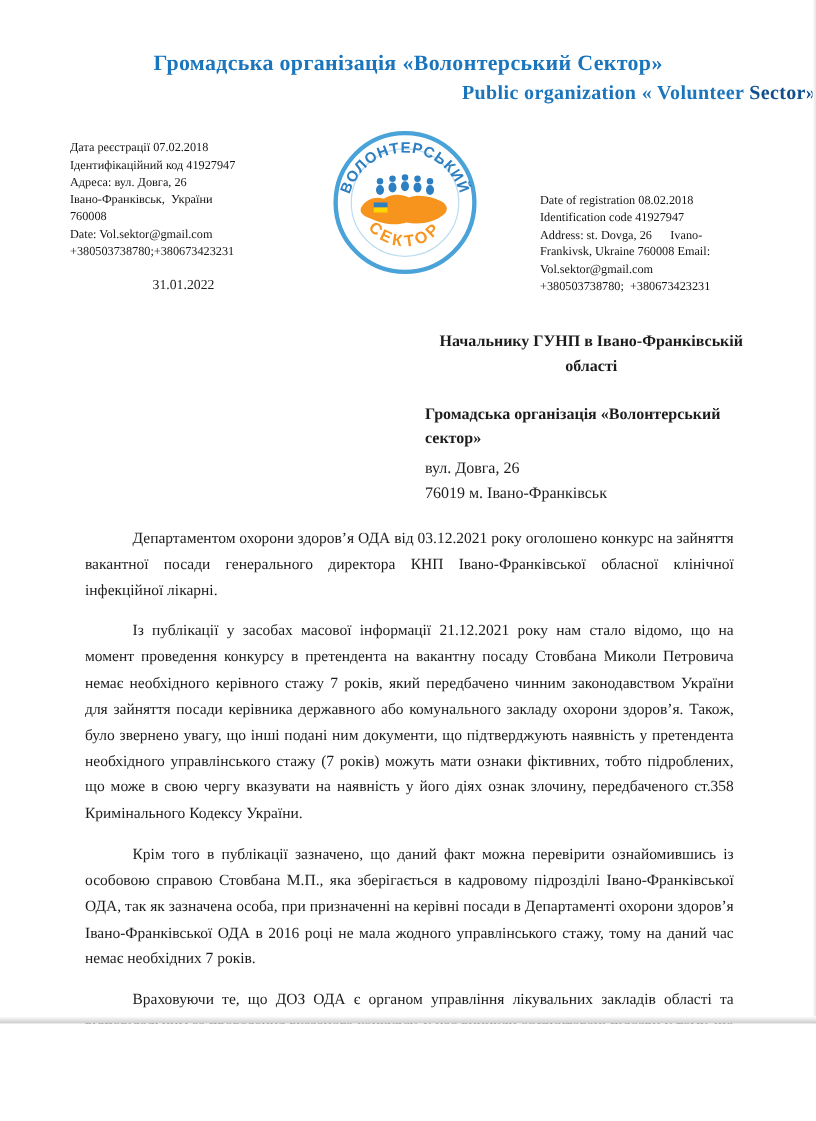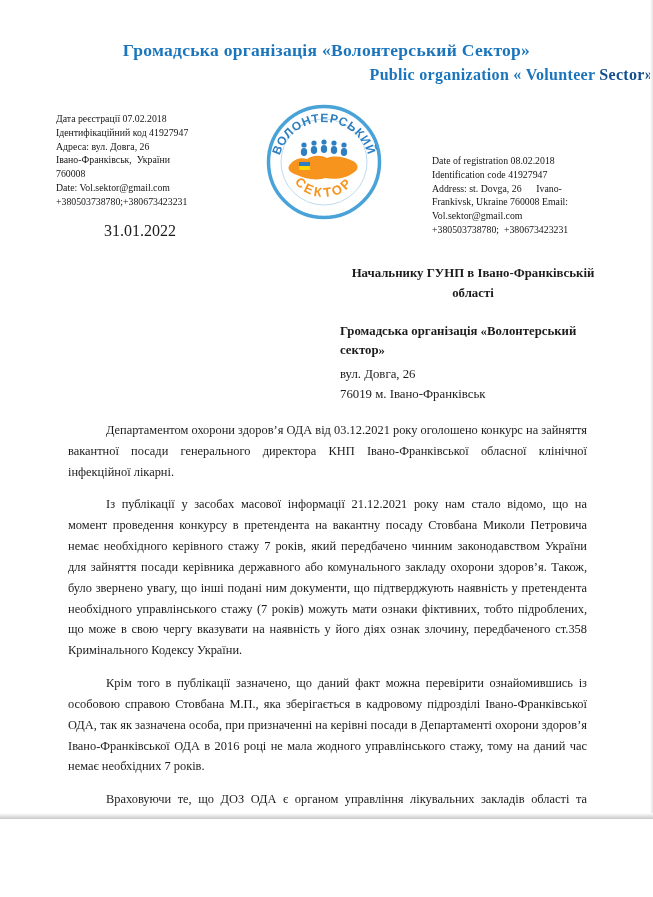--- a/index.html
+++ b/index.html
@@ -40,22 +40,22 @@
   .contacts .cline { white-space: pre; }
   .contacts-left  { left: 56px;  top: 112px; width: 185px; }
   .contacts-right { left: 432px; top: 118px; width: 185px; margin-top: 36px; }
   .logo-wrap {
     position: absolute;
     left: 266px; top: 104px;
     width: 116px; height: 116px;
   }
   .letter-date {
     position: absolute;
-    left: 104px; top: 222px;
-    font-size: 16px;
+    left: 122px; top: 222px;
+    font-size: 11px;
   }
   .addressee {
     position: absolute;
     left: 340px; top: 264px;
     width: 266px;
     font-size: 12.8px;
     line-height: 1.55;
   }
   .addressee .bold { font-weight: bold; }
   .addressee .recipient { margin-bottom: 18px; text-align: center; }

